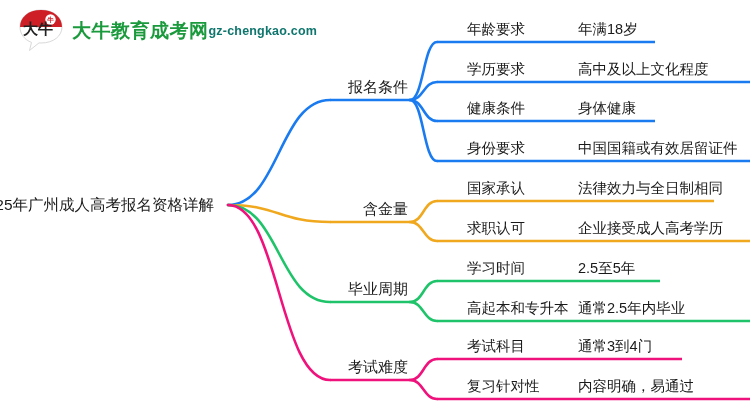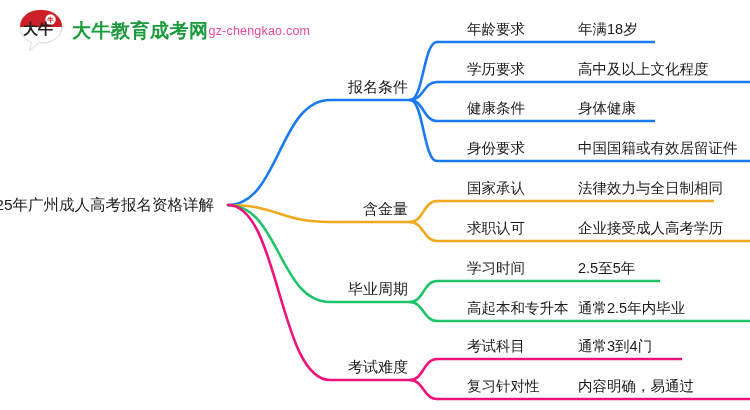--- a/index.html
+++ b/index.html
@@ -38,22 +38,22 @@
   }
   #logo-title {
     font-size: 19px;
     font-weight: bold;
     color: #1a9a3c;
     letter-spacing: 0.5px;
     white-space: nowrap;
   }
   #logo-domain {
     font-size: 12.5px;
-    font-weight: normal;
-    color: #ec4899;
+    font-weight: bold;
+    color: #0f766e;
     letter-spacing: 0.2px;
     margin-top: 4px;
     white-space: nowrap;
   }
 
   
   #map {
     position: absolute;
     left: 0;
     top: 0;

